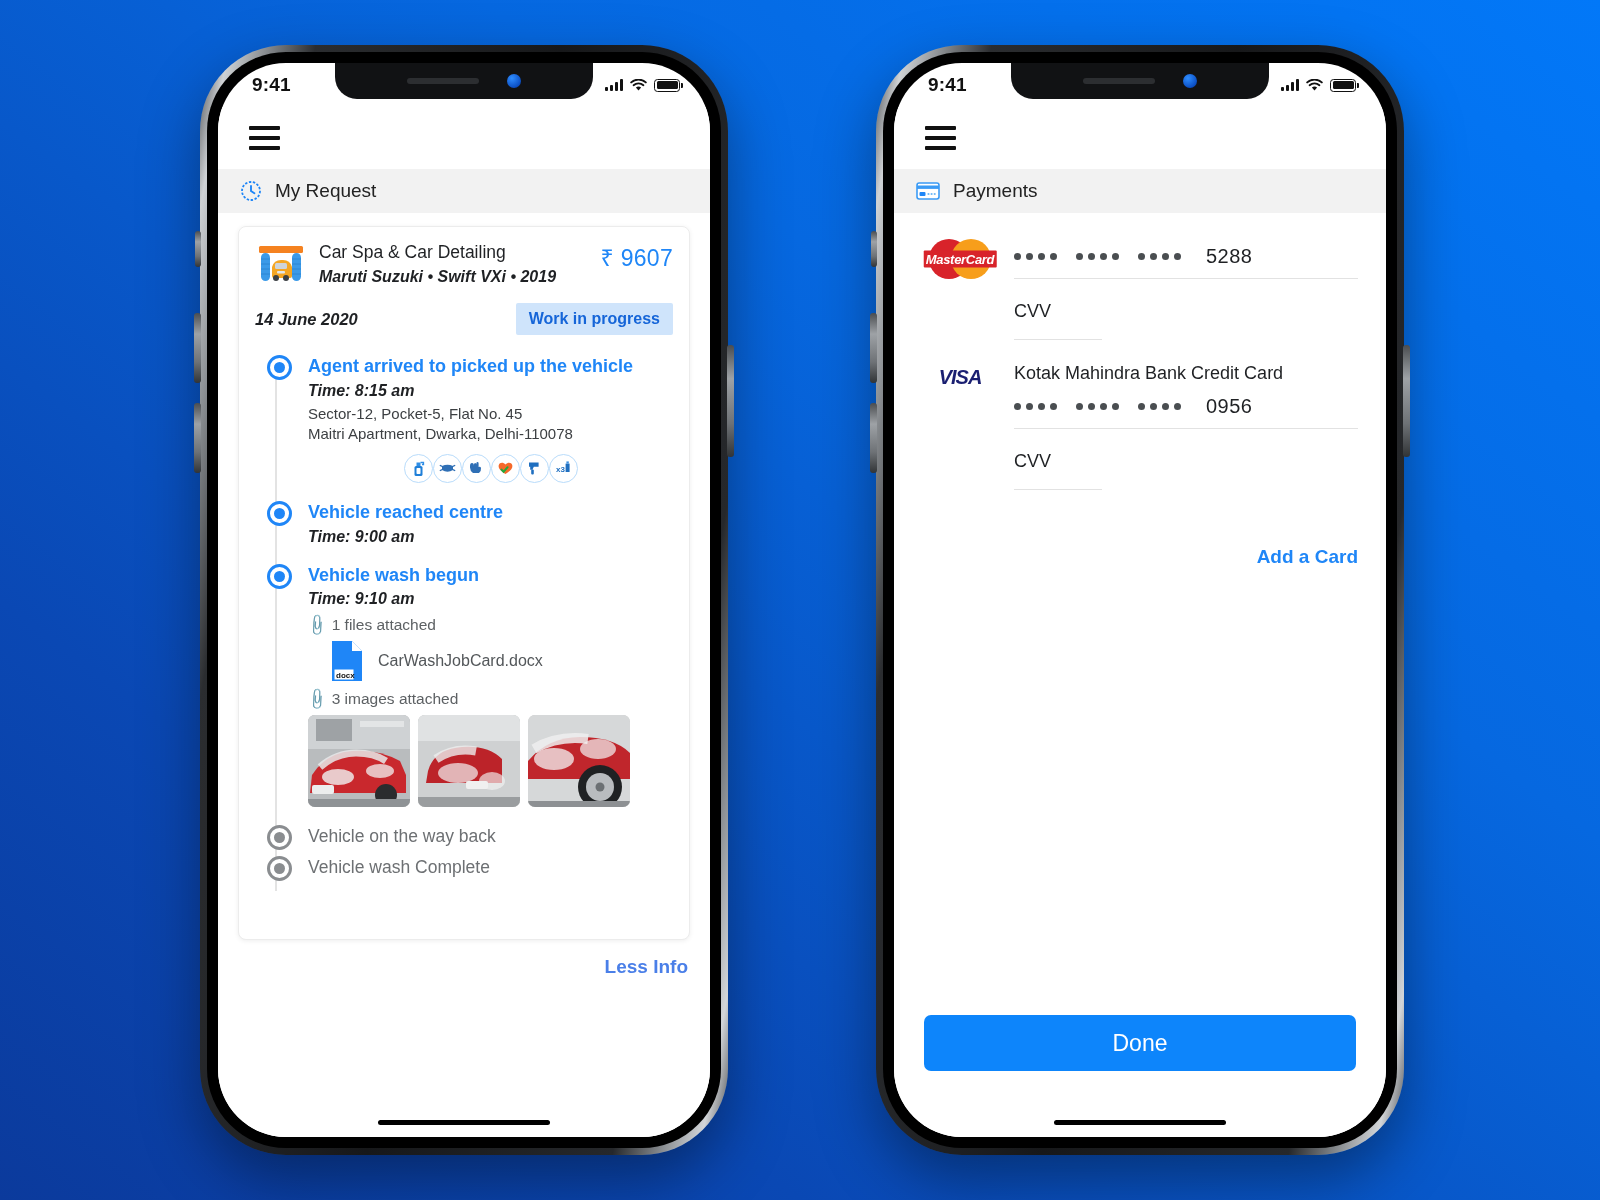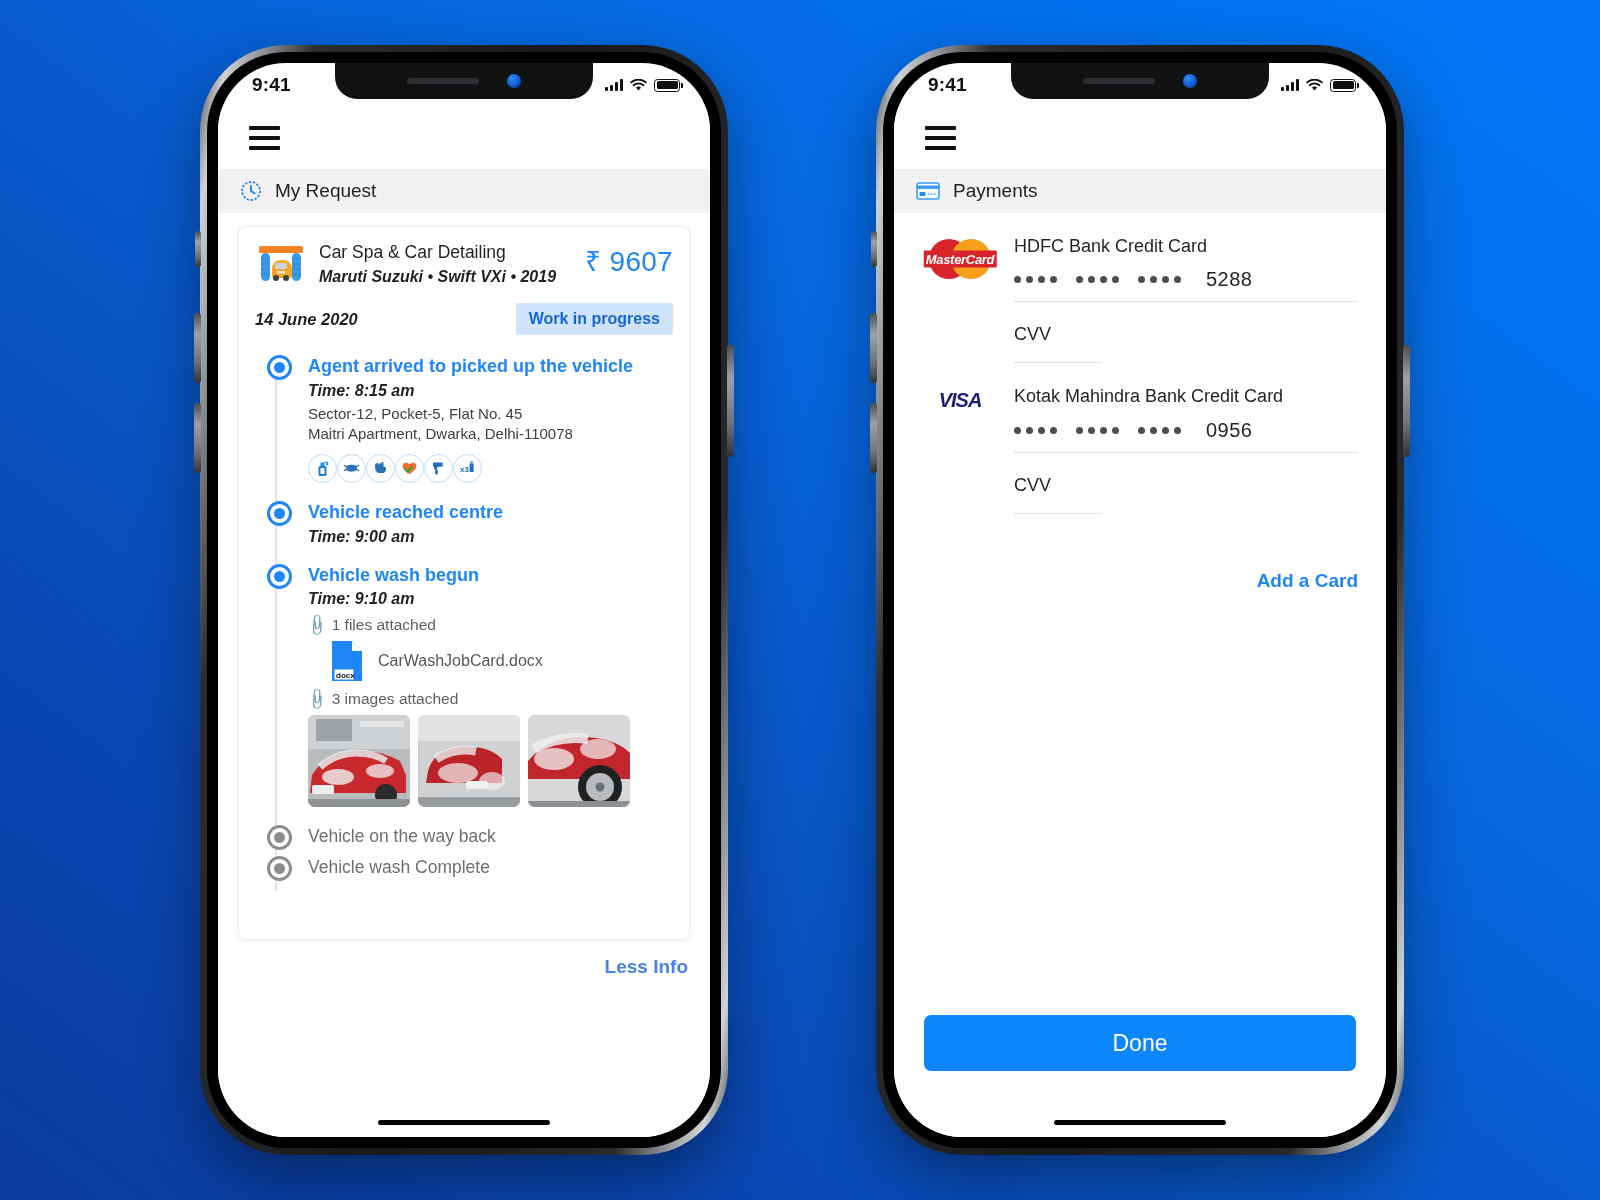--- a/index.html
+++ b/index.html
@@ -106,21 +106,21 @@
     border:1px solid #ececec;
     border-radius: 8px;
     box-shadow: 0 1px 5px rgba(0,0,0,0.07);
     padding: 14px 16px 18px 16px;
   }
   .req-top { display:flex; align-items:flex-start; gap:12px; }
   .carwash-ico { width:52px; height:46px; flex:0 0 auto; position:relative; margin-top:2px;}
   .req-titles { flex:1 1 auto; min-width:0; }
   .req-title { font-size:17.5px; color:#1f2124; line-height:1.35; }
   .req-sub { font-size:16px; font-style:italic; font-weight:bold; color:#1f2124; margin-top:3px; }
-  .req-price { font-size:28px; color:#1f86f7; font-weight:500; white-space:nowrap; letter-spacing:.3px; }
+  .req-price { font-size:23px; color:#1f86f7; font-weight:500; white-space:nowrap; letter-spacing:.3px; }
 
   .req-meta { display:flex; align-items:center; justify-content:space-between; margin-top:14px; }
   .req-date { font-size:16.5px; font-style:italic; font-weight:bold; color:#1f2124; }
   .status-chip {
     background:#cfe4fb; color:#1565d8; font-size:16px; font-weight:bold;
     padding:7px 13px; border-radius:2px;
   }
 
   
   .timeline { position:relative; margin-top:20px; padding-left:8px; }
@@ -130,21 +130,21 @@
          background:#fff; border:3px solid #1f86f7; display:flex; align-items:center; justify-content:center; margin-left:4px;}
   .dot::after { content:''; width:11px; height:11px; border-radius:50%; background:#1f86f7; }
   .dot.muted { border-color:#8a8d90; }
   .dot.muted::after { background:#8a8d90; }
   .tl-body { flex:1 1 auto; min-width:0; padding-top:1px; }
   .tl-title { font-size:18px; color:#1f86f7; font-weight:bold; line-height:1.2; }
   .tl-title.muted { color:#6d7073; font-weight:normal; font-size:17.5px; }
   .tl-time { font-size:16px; font-style:italic; font-weight:bold; color:#1f2124; margin-top:4px; }
   .tl-addr { font-size:15px; color:#3c3f42; line-height:1.38; margin-top:4px; }
 
-  .safety-icons { display:flex; margin-top:9px; }
+  .safety-icons { display:flex; margin-top:9px;justify-content:center; }
   .sico { width:29px; height:29px; border-radius:50%; border:1.4px solid #b9dcfb;
           background:#fff; display:flex; align-items:center; justify-content:center; font-size:14px; }
 
   .attach-row { display:flex; align-items:center; gap:5px; margin-top:8px; font-size:15.5px; color:#5d6164; }
   .clip { color:#7b7f82; font-size:15px; transform: rotate(45deg); display:inline-block; }
   .file-row { display:flex; align-items:center; gap:14px; margin-top:6px; padding-left:22px; }
   .docx-ico { width:34px; height:42px; position:relative; flex:0 0 auto; }
   .file-name { font-size:16px; color:#53575a; }
 
   .thumbs { display:flex; gap:8px; margin-top:7px; }
@@ -495,21 +495,20 @@
 
             <div class="pay-row">
               <div class="brand">
                 <span class="mc">
                   <i class="mc-r"></i>
                     <i class="mc-y"></i>
                   <b>MasterCard</b>
                 </span>
               </div>
               <div class="pay-fields">
-                <div class="card-name">HDFC Bank Credit Card</div>
                 <div class="card-num">
                   <span class="dots4">
                       <i></i>
                       <i></i>
                       <i></i>
                       <i></i>
                     </span>
                   <span class="dots4">
                       <i></i>
                       <i></i>

